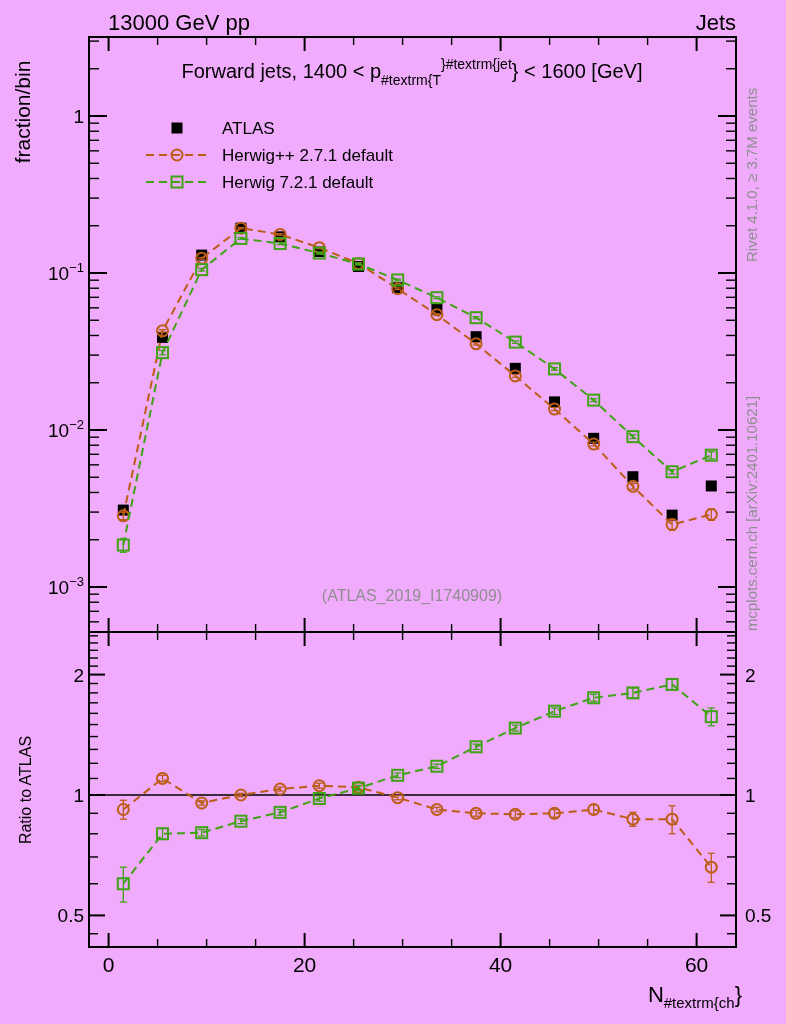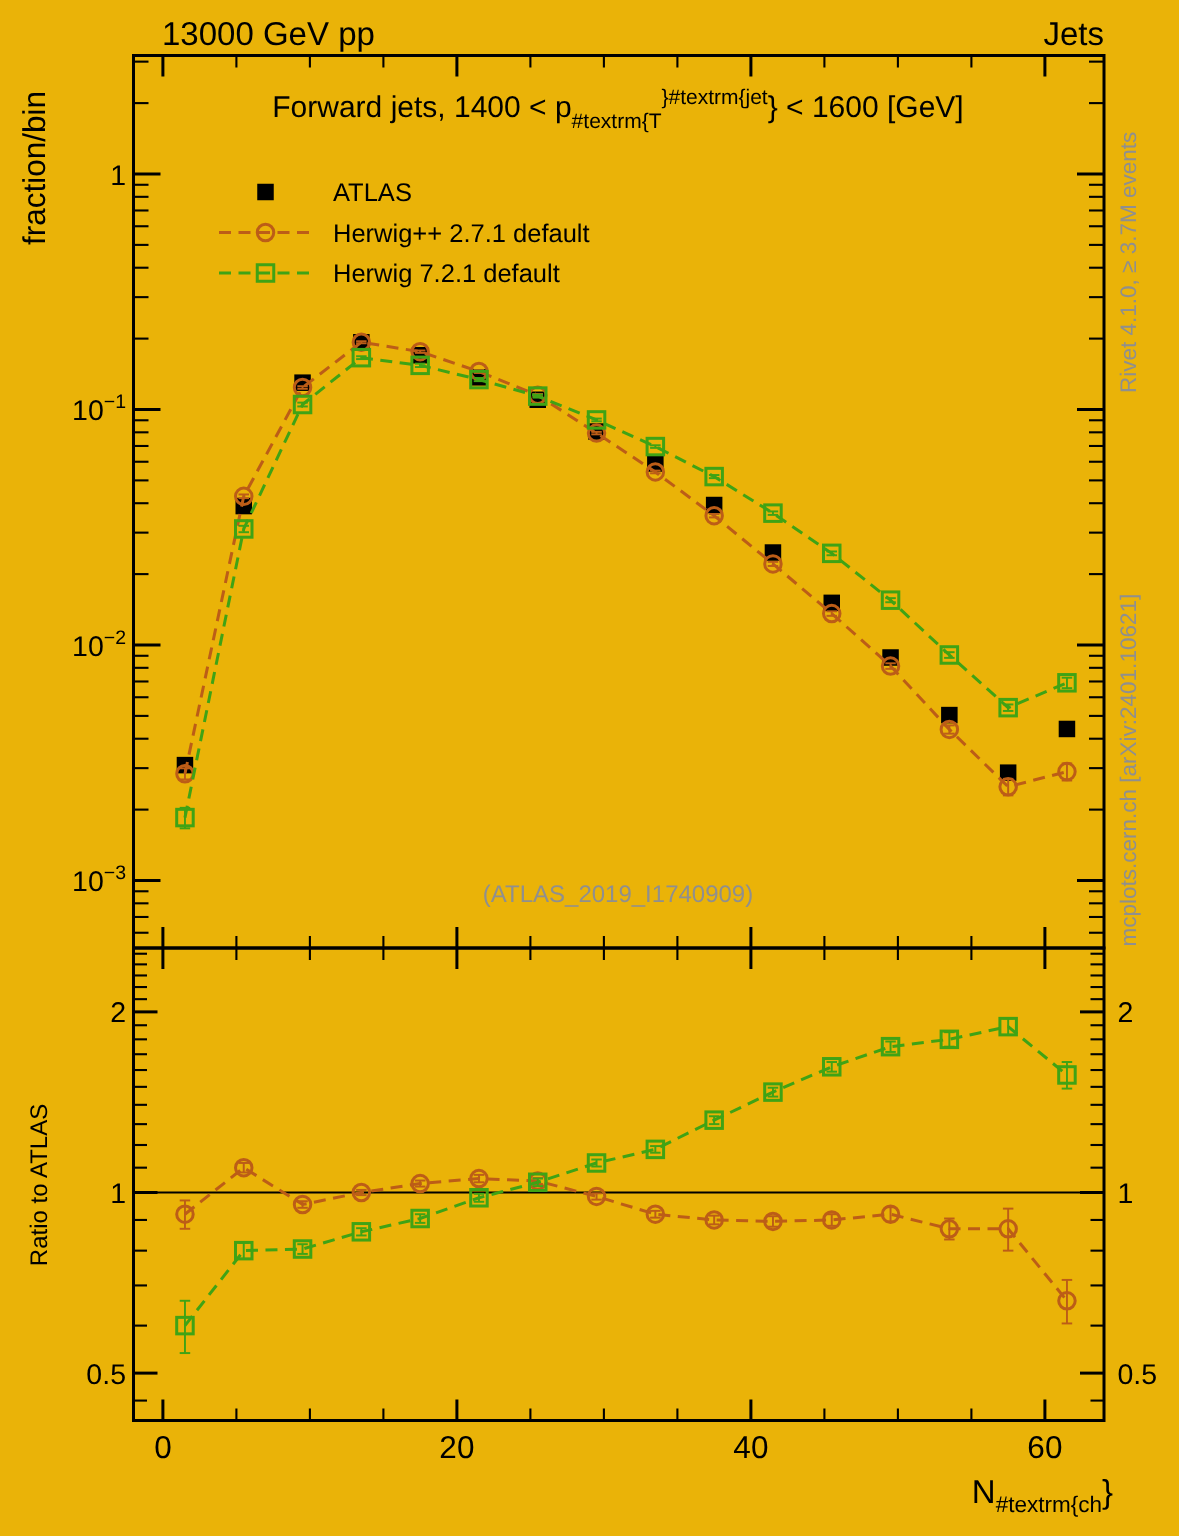--- a/index.html
+++ b/index.html
@@ -1,16 +1,16 @@
 <!DOCTYPE html>
 <html><head>
 <meta charset="utf-8">
 <style>
   html,body{margin:0;padding:0;background:#ffffff;}
-  .page{position:relative;width:786px;height:1024px;background:#eab308;font-family:"Liberation Sans",sans-serif;}
+  .page{position:relative;width:786px;height:1024px;background:#f0abfc;font-family:"Liberation Sans",sans-serif;}
   svg text{font-family:"Liberation Sans",sans-serif;fill:#000;}
   .graytext{fill:#8f8f8f;}
 </style>
 </head>
 <body>
 
 <div class="page">
   <svg id="chart" width="786" height="1024" viewBox="0 0 786 1024">
 
     <text x="108" y="30" font-size="22">13000 GeV pp</text>

